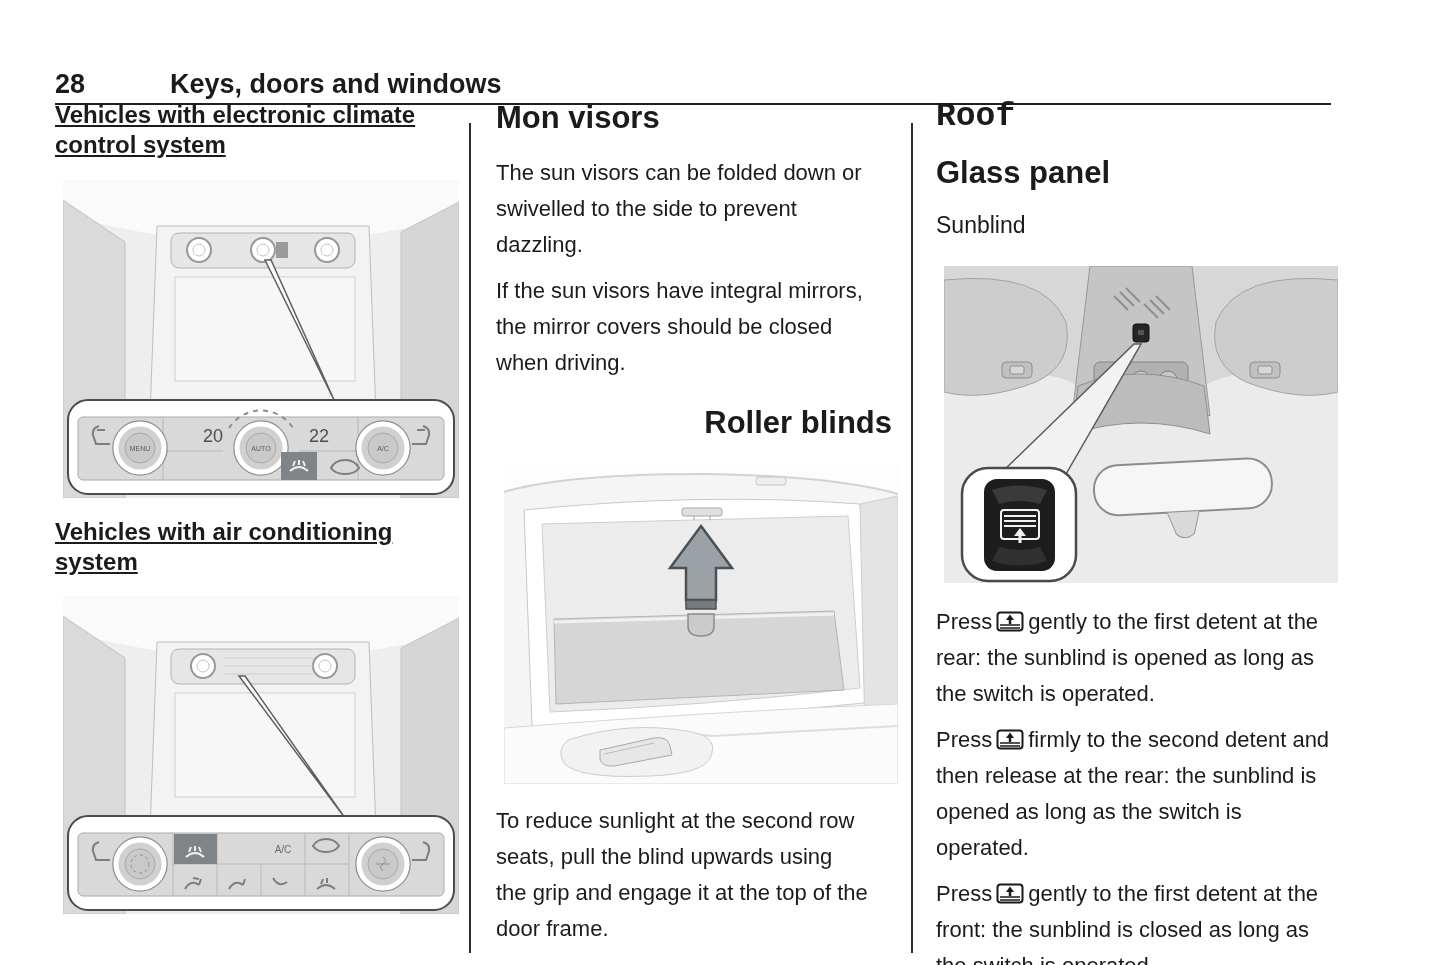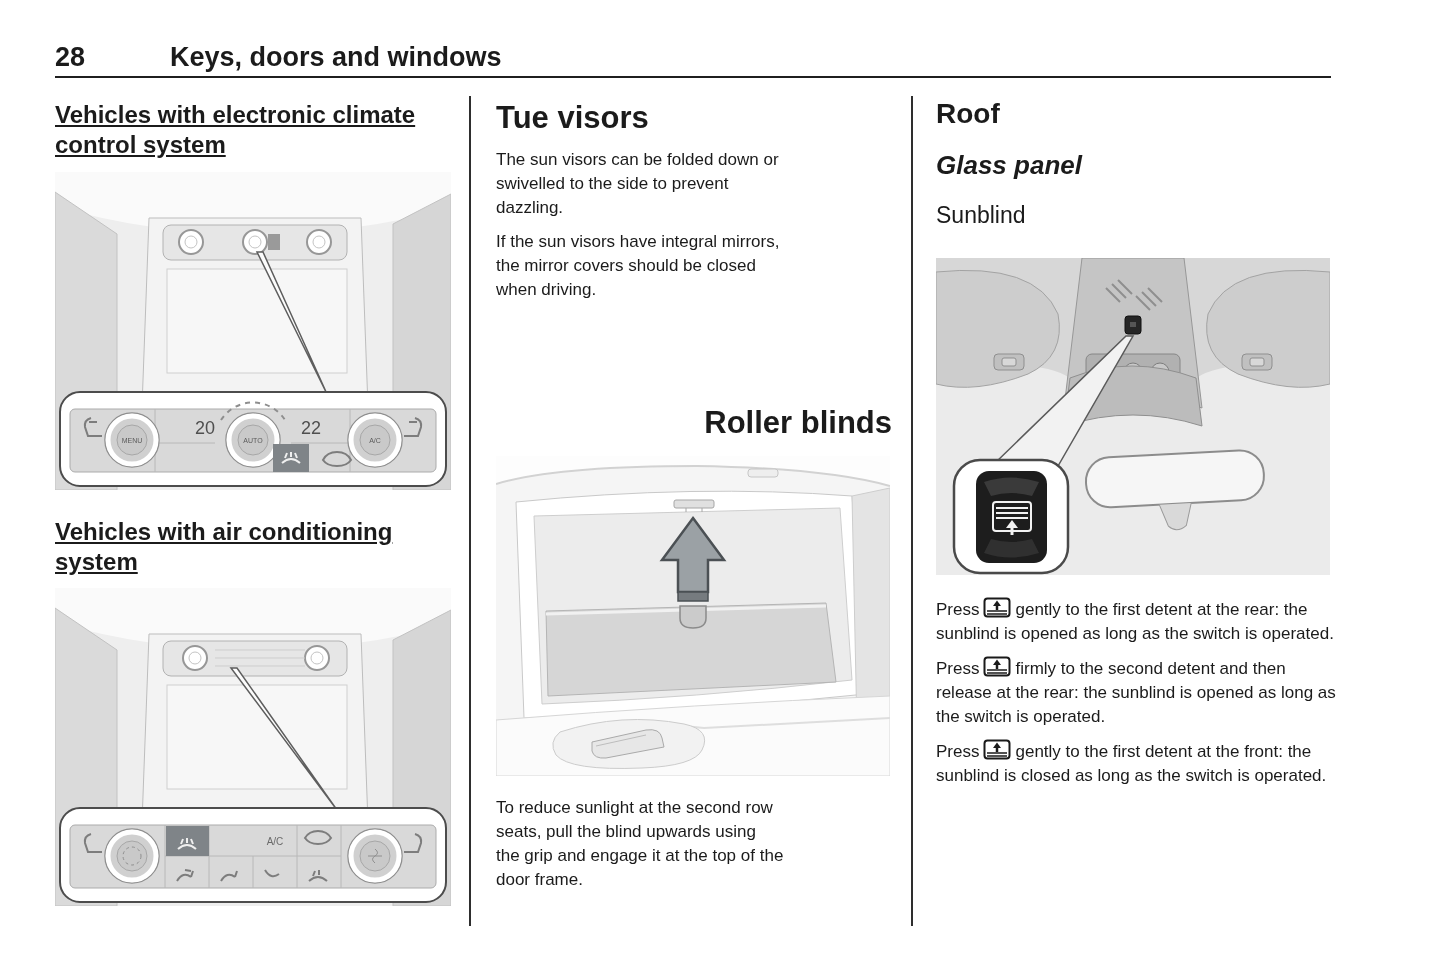--- a/index.html
+++ b/index.html
@@ -1,45 +1,45 @@
 <!DOCTYPE html>
 <html><head>
 <meta charset="utf-8">
 <style>
   * { margin:0; padding:0; box-sizing:border-box; }
   html,body { width:1445px; height:965px; background:#ffffff; overflow:hidden;
               font-family:"Liberation Sans", sans-serif; color:#1b1b1b; }
-  .abs { position:absolute; }
+  .abs { position:absolute;margin-top:27px; }
 
   
   .page-num   { left:55px; top:42px; font-size:27px; font-weight:bold; }
   .chapter    { left:170px; top:42px; font-size:27px; font-weight:bold; }
   .head-rule  { left:55px; top:76px; width:1276px; height:2px; background:#1f1f1f; }
 
   
   .divider    { width:2px; background:#2e2e2e; top:96px; height:830px; }
   .div1 { left:469px; } .div2 { left:911px; }
 
   
   .col { position:absolute; }
   .col1 { left:55px;  width:396px; }
   .col2 { left:496px; width:396px; }
   .col3 { left:936px; width:402px; }
 
   .h-sub2 { font-size:24px; font-weight:bold; line-height:30px;text-decoration:underline; }  
   .h-sec  { font-size:31px; font-weight:bold; }                    
-  .h-main { font-size:28px; font-weight:bold; }                    
-  .h-sub  { font-size:26px; font-weight:bold;font-style:italic; }                    
+  .h-main { font-size:33px; font-weight:bold;font-family:Liberation Mono, monospace; }                    
+  .h-sub  { font-size:31px; font-weight:bold; }                    
   .h-bold { font-size:23px; font-weight:normal; }                    
 
-  .body-txt { font-size:17px; line-height:24px; }
+  .body-txt { font-size:22px; line-height:36px;margin-top:7px; }
   .prelines { white-space:pre-line; }
   p.body-txt { margin-bottom:10px; }
 
-  figure { position:absolute; margin:0; }
+  figure { position:absolute; margin:8px; }
   svg text { font-family:"Liberation Sans", sans-serif; }
 
   .inline-icon { display:inline-block; vertical-align:-3px; margin:0 4px; }
 </style>
 </head>
 <body>
 
 <div class="abs page-num">28</div>
 <div class="abs chapter">Keys, doors and windows</div>
 <div class="abs head-rule"></div>
@@ -190,21 +190,21 @@
         <circle cx="320" cy="268" r="27" fill="none" stroke="#8f8f8f" stroke-width="1.5"></circle>
         <circle cx="320" cy="268" r="24" fill="#d0d0d0" stroke="#ffffff" stroke-width="5"></circle>
         <circle cx="320" cy="268" r="15" fill="#c9c9c9" stroke="#a7a7a7"></circle>
         <path d="M320,261 q5,4 0,7 q-5,3 0,7 M313,268 h14" stroke="#8f8f8f" fill="none"></path>
       </g>
     </g>
   </svg>
 </figure>
 
 <div class="col col2" style="top:100px;">
-  <div class="h-sec">Tue visors</div>
+  <div class="h-sec">Mon visors</div>
   <div style="height:12px"></div>
   <p class="body-txt prelines">The sun visors can be folded down or
 swivelled to the side to prevent
 dazzling.</p>
   <p class="body-txt prelines">If the sun visors have integral mirrors,
 the mirror covers should be closed
 when driving.</p>
 </div>
 
 <div class="col col2" style="top:405px;text-align:right;">

